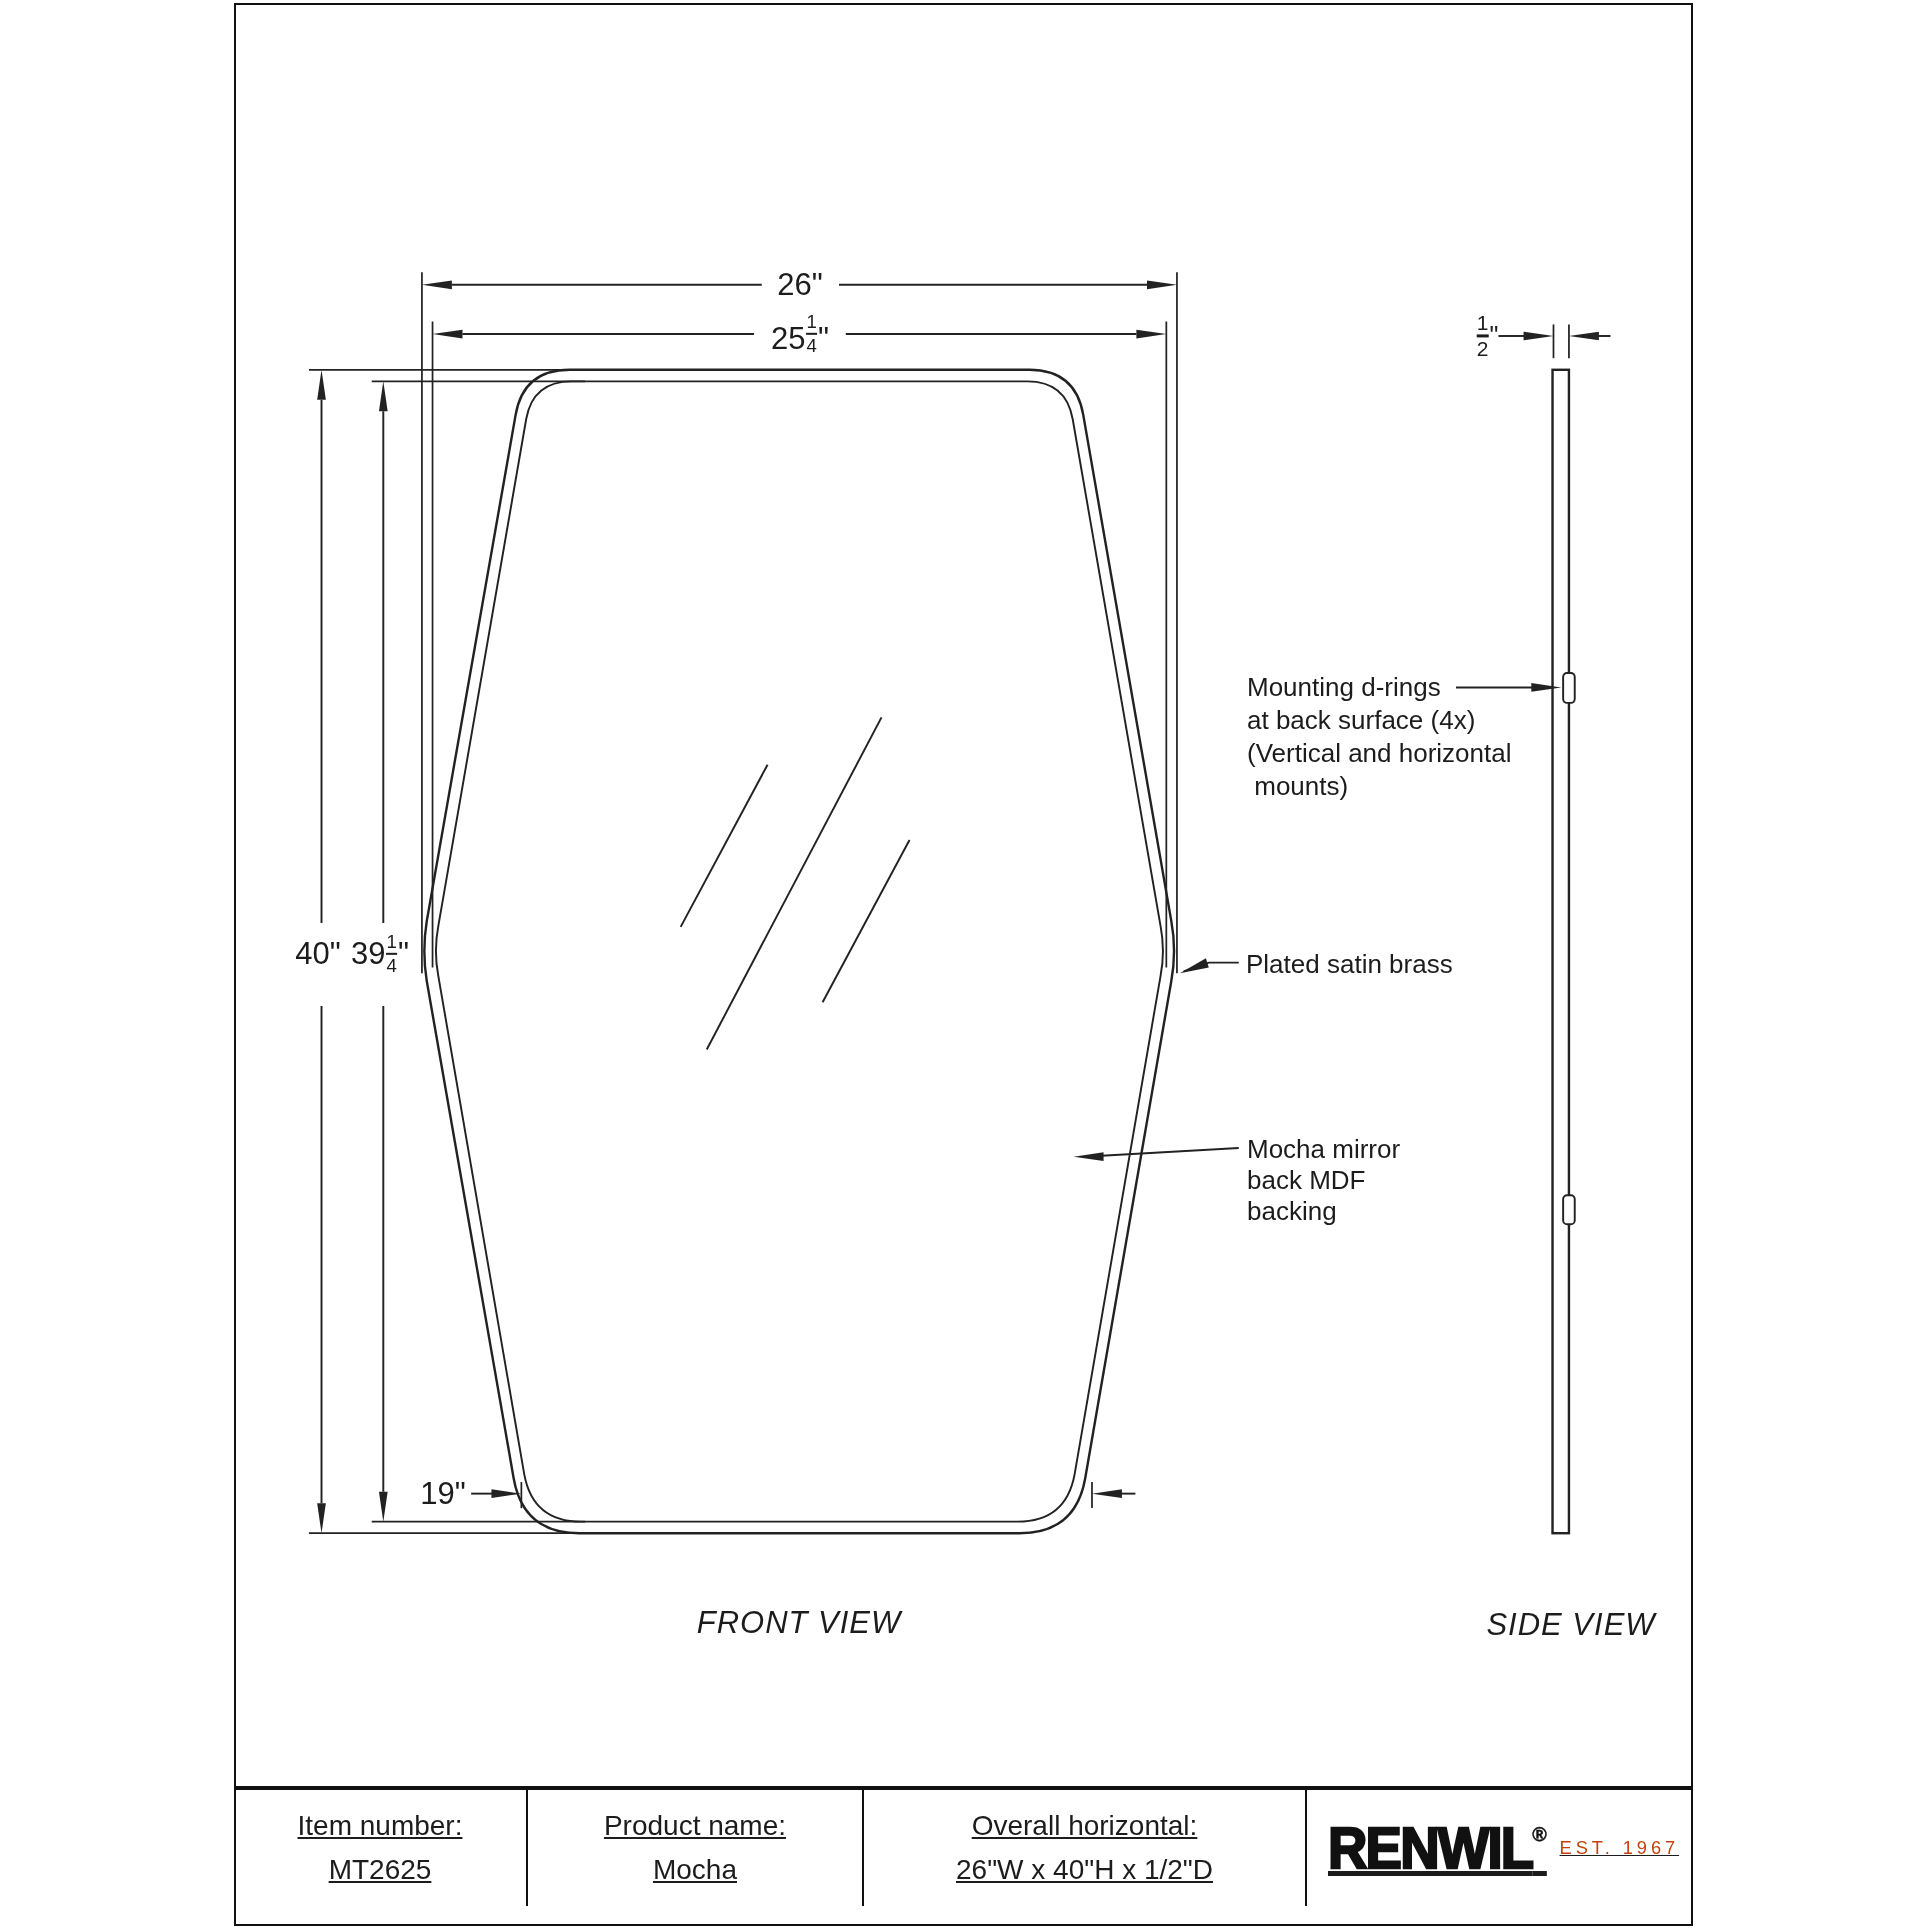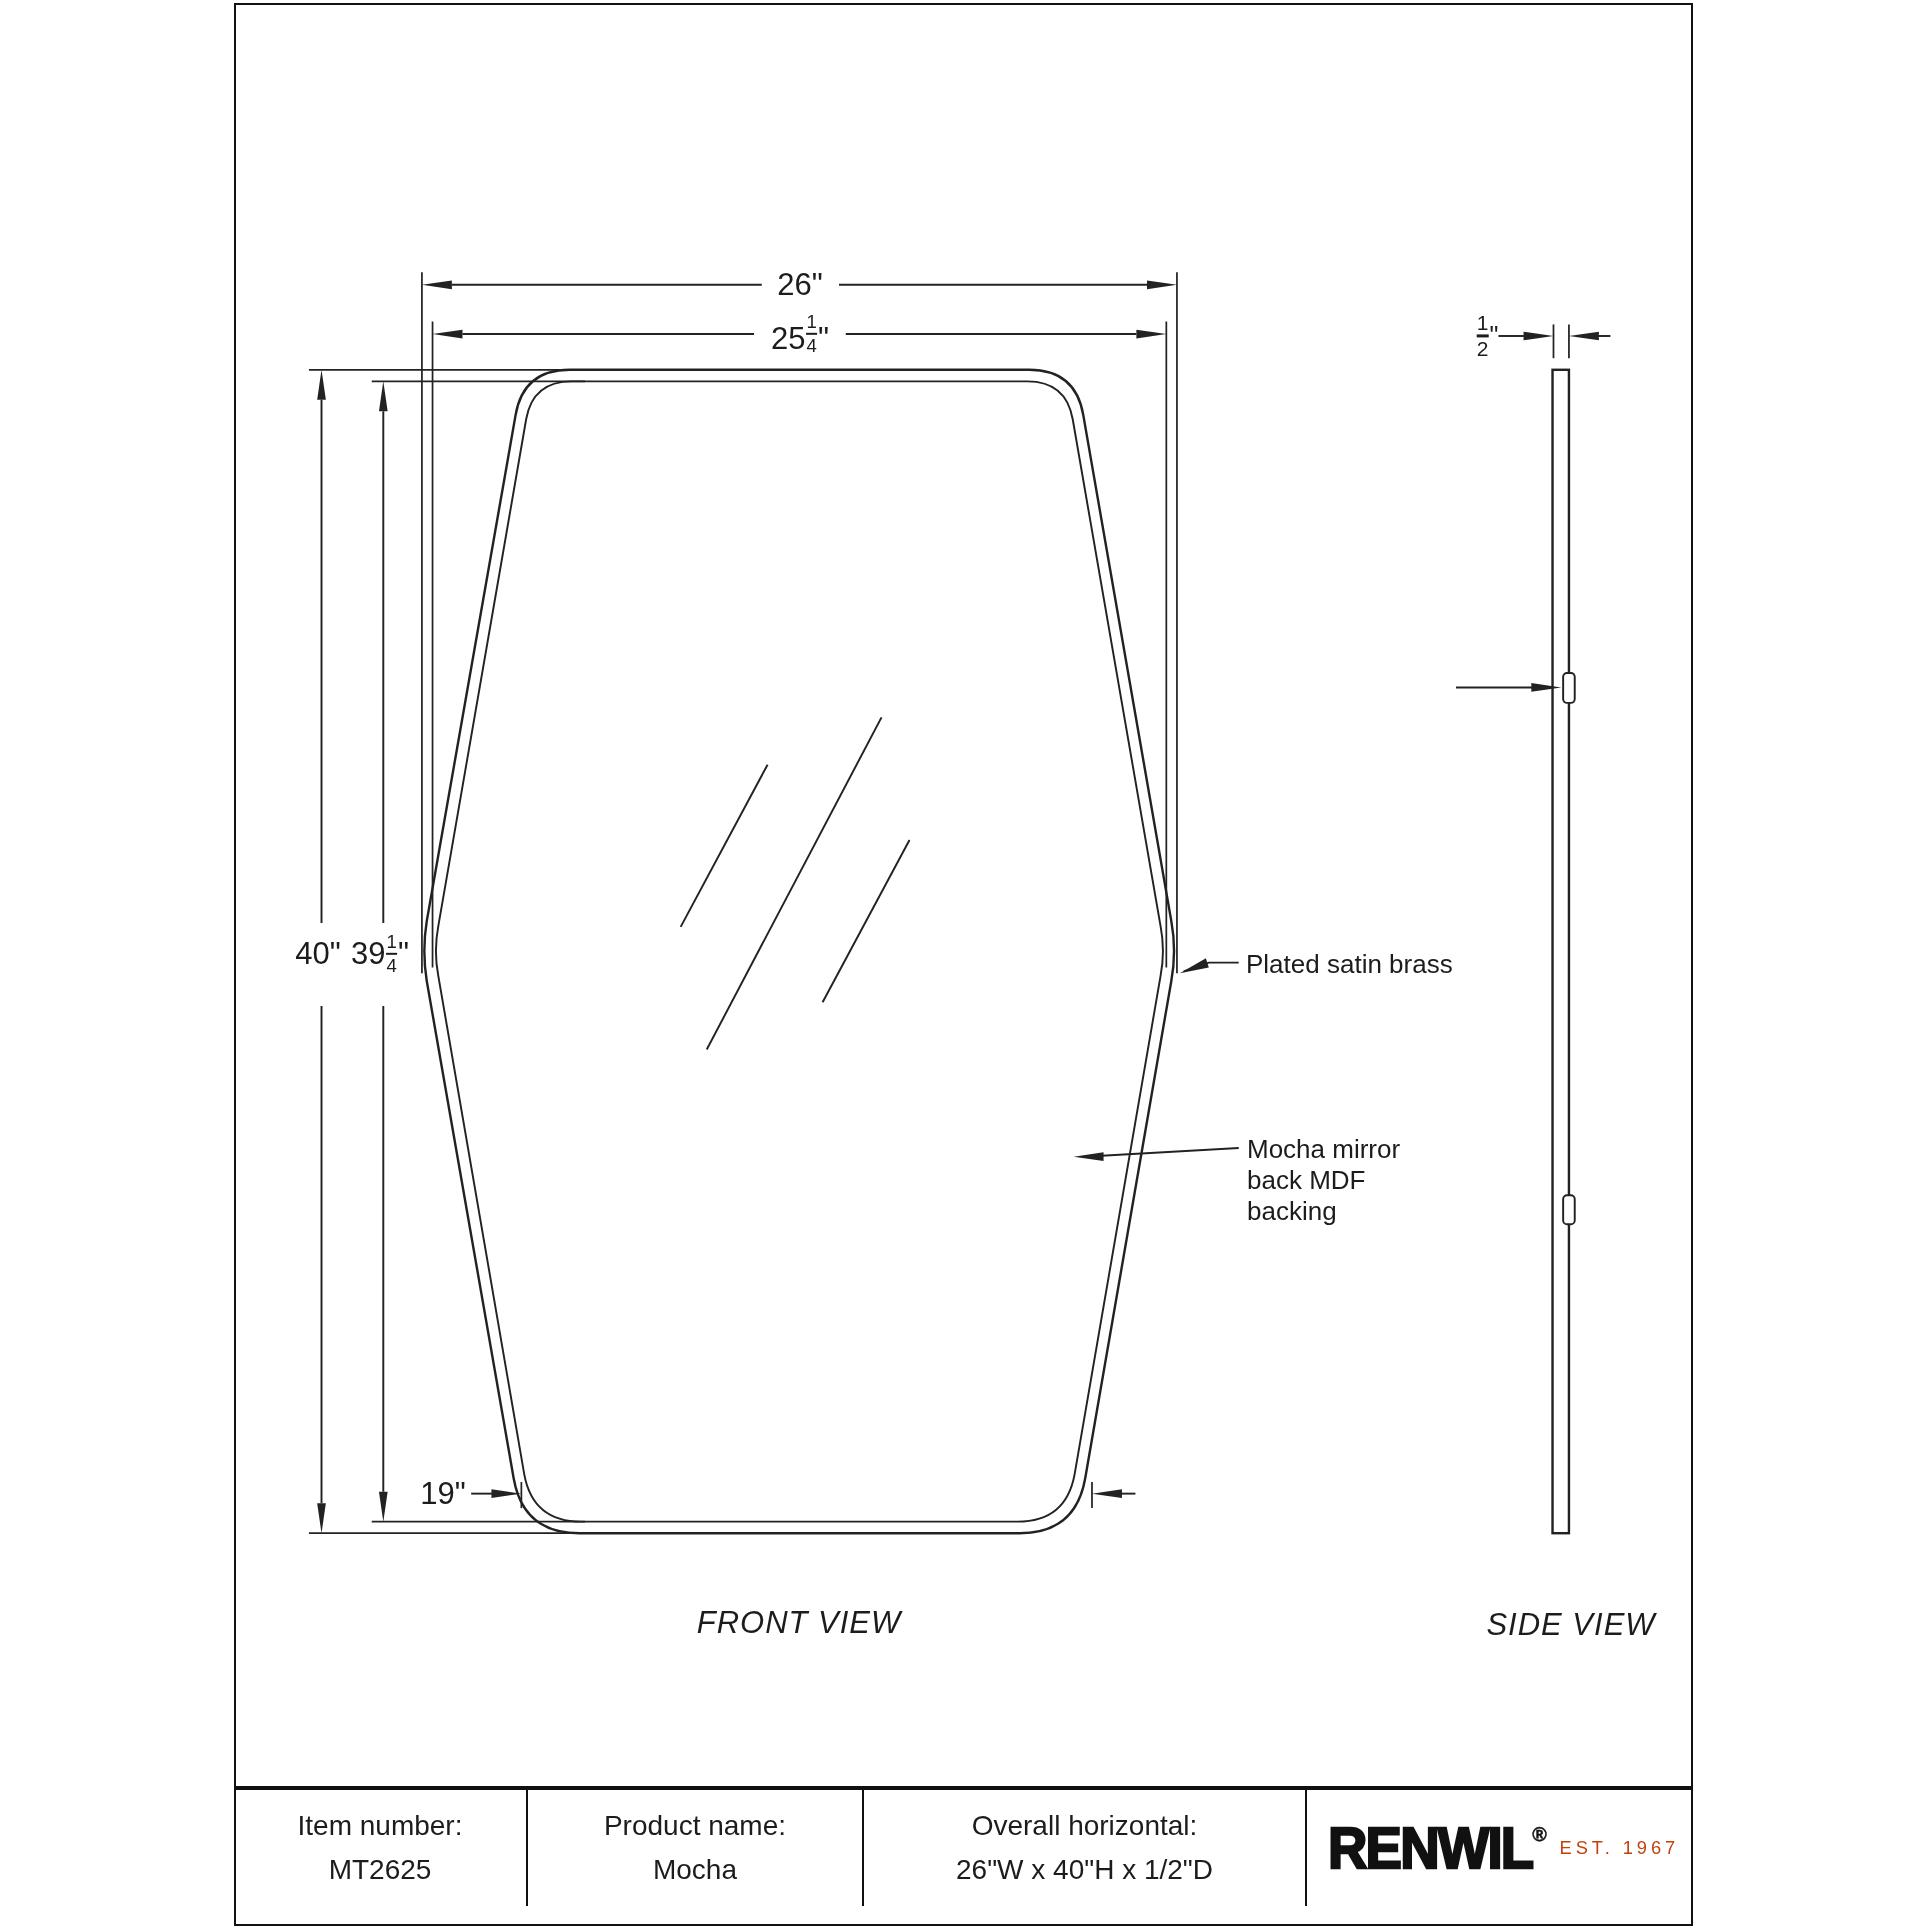--- a/index.html
+++ b/index.html
@@ -12,21 +12,21 @@
        line-height:1.05;display:flex;align-items:center;}
   .viewlbl{position:absolute;transform:translate(-50%,-50%);font-size:31px;letter-spacing:1px;white-space:nowrap;font-style:italic;}
   .annblock{position:absolute;font-size:26px;line-height:33px;}
   .annblock div{white-space:pre;}
   .ann-mirror{line-height:31px;}
   .frac{display:inline-flex;flex-direction:column;align-items:center;vertical-align:middle;
         font-size:0.60em;line-height:1;margin:0 1px;}
   .frac .bar{display:block;width:100%;height:2.4px;background:#1c1c1c;margin:1.4px 0;}
   
   #titleblock{position:absolute;left:234px;top:1786px;width:1459px;height:120px;
-              border-top:4.8px solid #111;box-sizing:border-box;display:flex;}
+              border-top:4.8px solid #111;box-sizing:border-box;display:flex;text-decoration:underline;}
   .tcell{box-sizing:border-box;border-right:2.9px solid #111;display:flex;flex-direction:column;
          align-items:center;justify-content:center;gap:12.6px;font-size:28px;}
   .tcell:last-child{border-right:none;}
   .c1{width:294px;} .c2{width:336px;} .c3{width:443px;} .c4{width:386px;}
   #brandwrap{display:flex;flex-direction:row;align-items:center;gap:5.8px;}
   #brand{font-size:58px;font-weight:bold;letter-spacing:-1.9px;transform:scaleX(0.94);
          -webkit-text-stroke:2.4px #111;color:#111;line-height:1;}
   #brand sup{font-size:21px;-webkit-text-stroke:0.5px #111;vertical-align:27px;letter-spacing:0;}
   #tagline{font-size:18.3px;letter-spacing:3.9px;color:#c2410c;}
 </style>
@@ -157,20 +157,26 @@
 
   <div class="lbl" style="left:1487px;top:336px;">
     <span class="frac" style="font-size:21px;">
         <span>1</span>
         <span class="bar"></span>
         <span>2</span>
       </span>
       <span style="font-size:25px;">"</span>
   </div>
 
+  <div class="annblock" style="left:1247px;top:671px;">
+    <div>Mounting d-rings</div>
+    <div>at back surface (4x)</div>
+    <div>(Vertical and horizontal</div>
+    <div> mounts)</div>
+  </div>
 
   <div class="annblock" style="left:1246px;top:948px;">
     <div>Plated satin brass</div>
   </div>
 
   <div class="annblock ann-mirror" style="left:1247px;top:1134px;">
     <div>Mocha mirror</div>
     <div>back MDF</div>
     <div>backing</div>
   </div>

